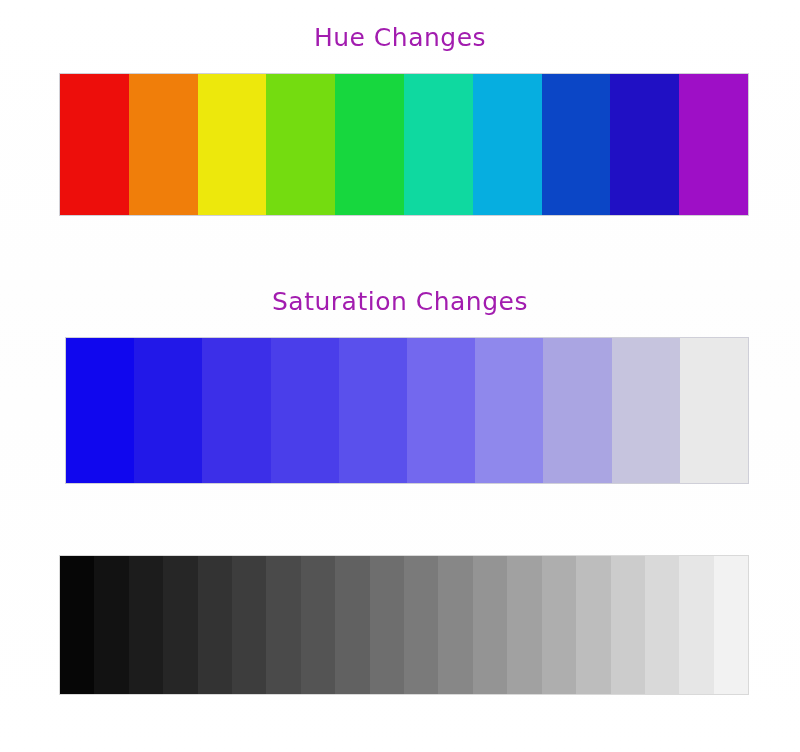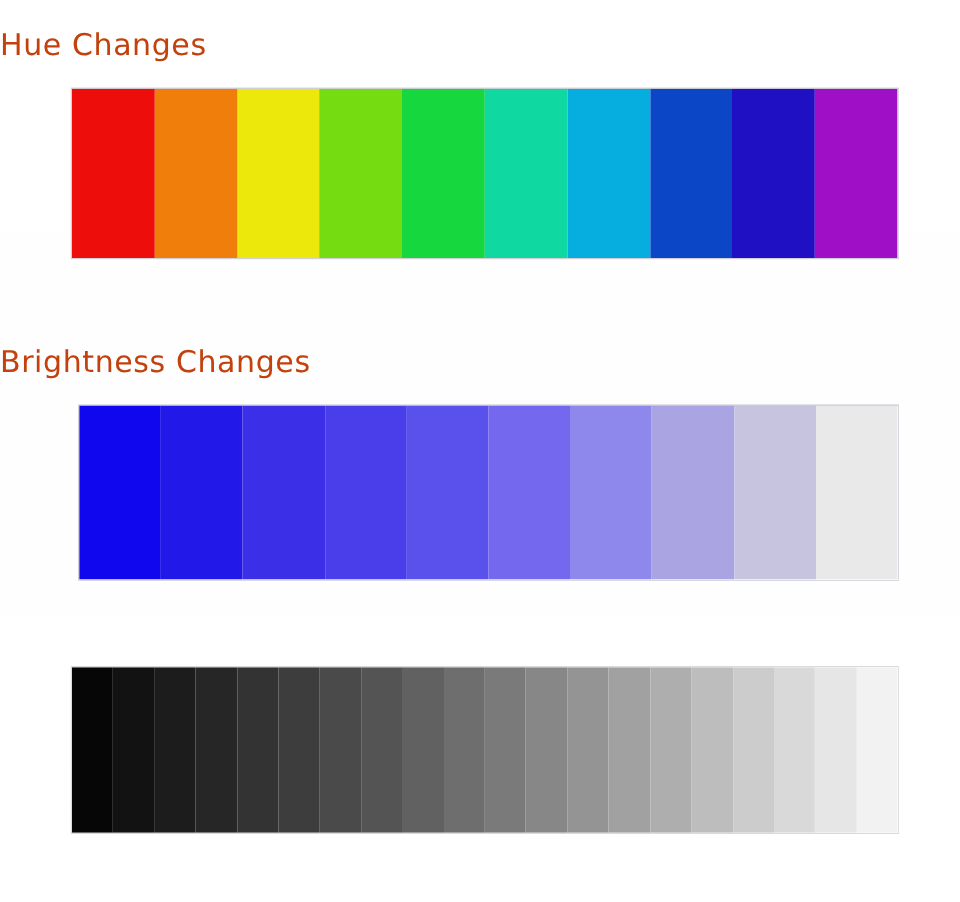--- a/index.html
+++ b/index.html
@@ -16,25 +16,26 @@
     -webkit-font-smoothing: antialiased;
   }
 
   .panel {
     position: absolute;
     left: 0;
     width: 800px;
   }
 
   .panel-title {
+    text-align: center;
     font-family: "DejaVu Sans", sans-serif;
     font-size: 25px;
     font-weight: 400;
     letter-spacing: 0.5px;
-    color: #c2410c;
+    color: #a21caf;
     line-height: 30px;
     white-space: nowrap;
   }
 
   .swatch-bar {
     position: relative;
     display: flex;
     flex-direction: row;
     margin: 0 auto;
     box-sizing: border-box;
@@ -99,21 +100,21 @@
       <div class="swatch" style="background: rgb(23, 215, 62);"></div>
       <div class="swatch" style="background: rgb(15, 217, 160);"></div>
       <div class="swatch" style="background: rgb(6, 174, 224);"></div>
       <div class="swatch" style="background: rgb(11, 70, 198);"></div>
       <div class="swatch" style="background: rgb(32, 16, 196);"></div>
       <div class="swatch" style="background: rgb(158, 15, 198);"></div>
     </div>
 </section>
 
 <section class="panel" id="panel-saturation">
-  <h2 class="panel-title">Brightness Changes</h2>
+  <h2 class="panel-title">Saturation Changes</h2>
   <div class="swatch-bar" id="saturation-bar">
       <div class="swatch" style="background: rgb(16, 7, 238);"></div>
       <div class="swatch" style="background: rgb(34, 24, 232);"></div>
       <div class="swatch" style="background: rgb(60, 47, 232);"></div>
       <div class="swatch" style="background: rgb(74, 62, 234);"></div>
       <div class="swatch" style="background: rgb(90, 80, 236);"></div>
       <div class="swatch" style="background: rgb(115, 104, 238);"></div>
       <div class="swatch" style="background: rgb(143, 136, 236);"></div>
       <div class="swatch" style="background: rgb(170, 165, 226);"></div>
       <div class="swatch" style="background: rgb(198, 196, 222);"></div>

